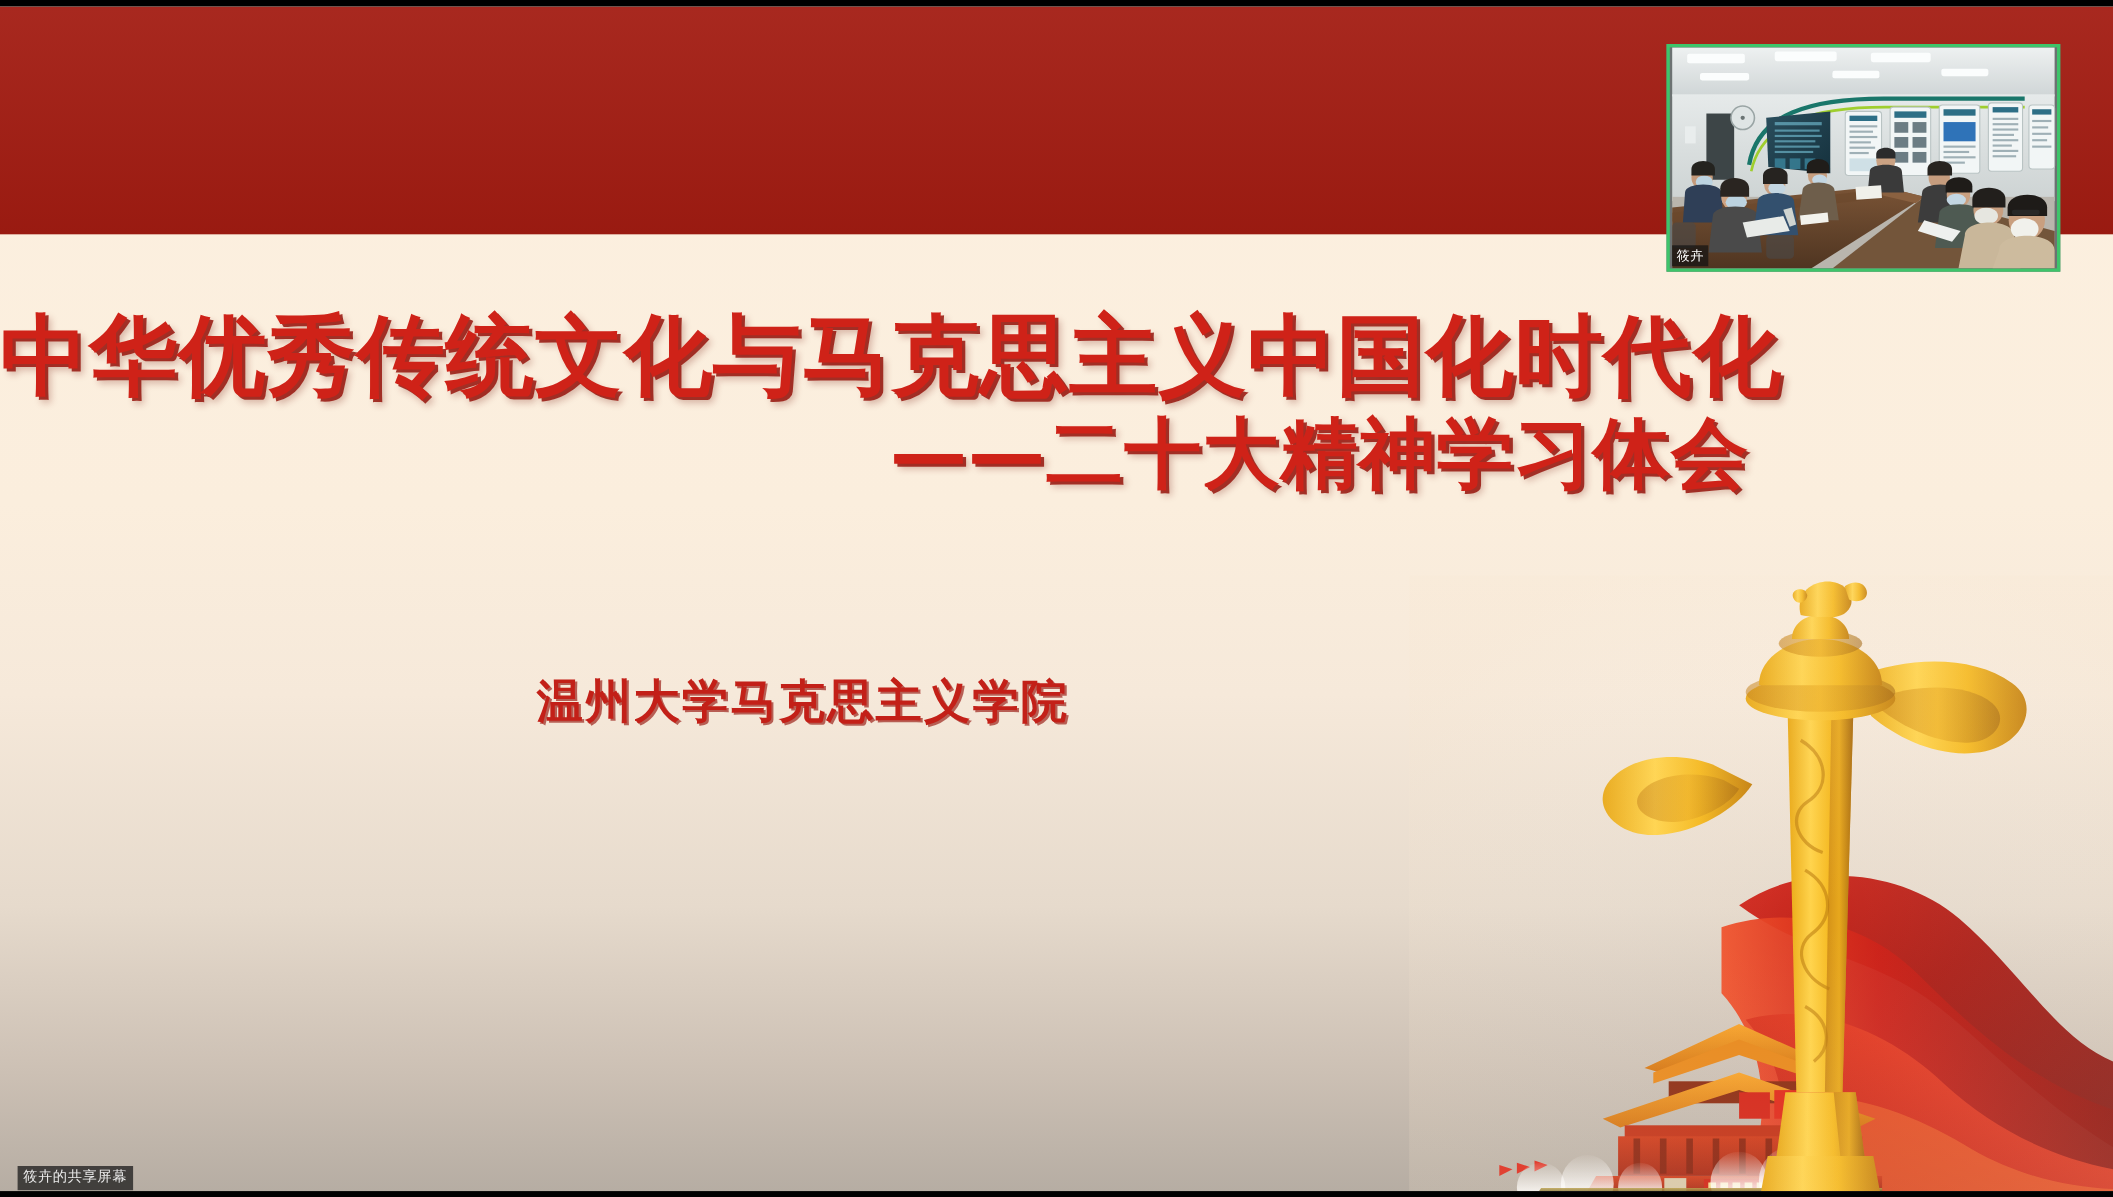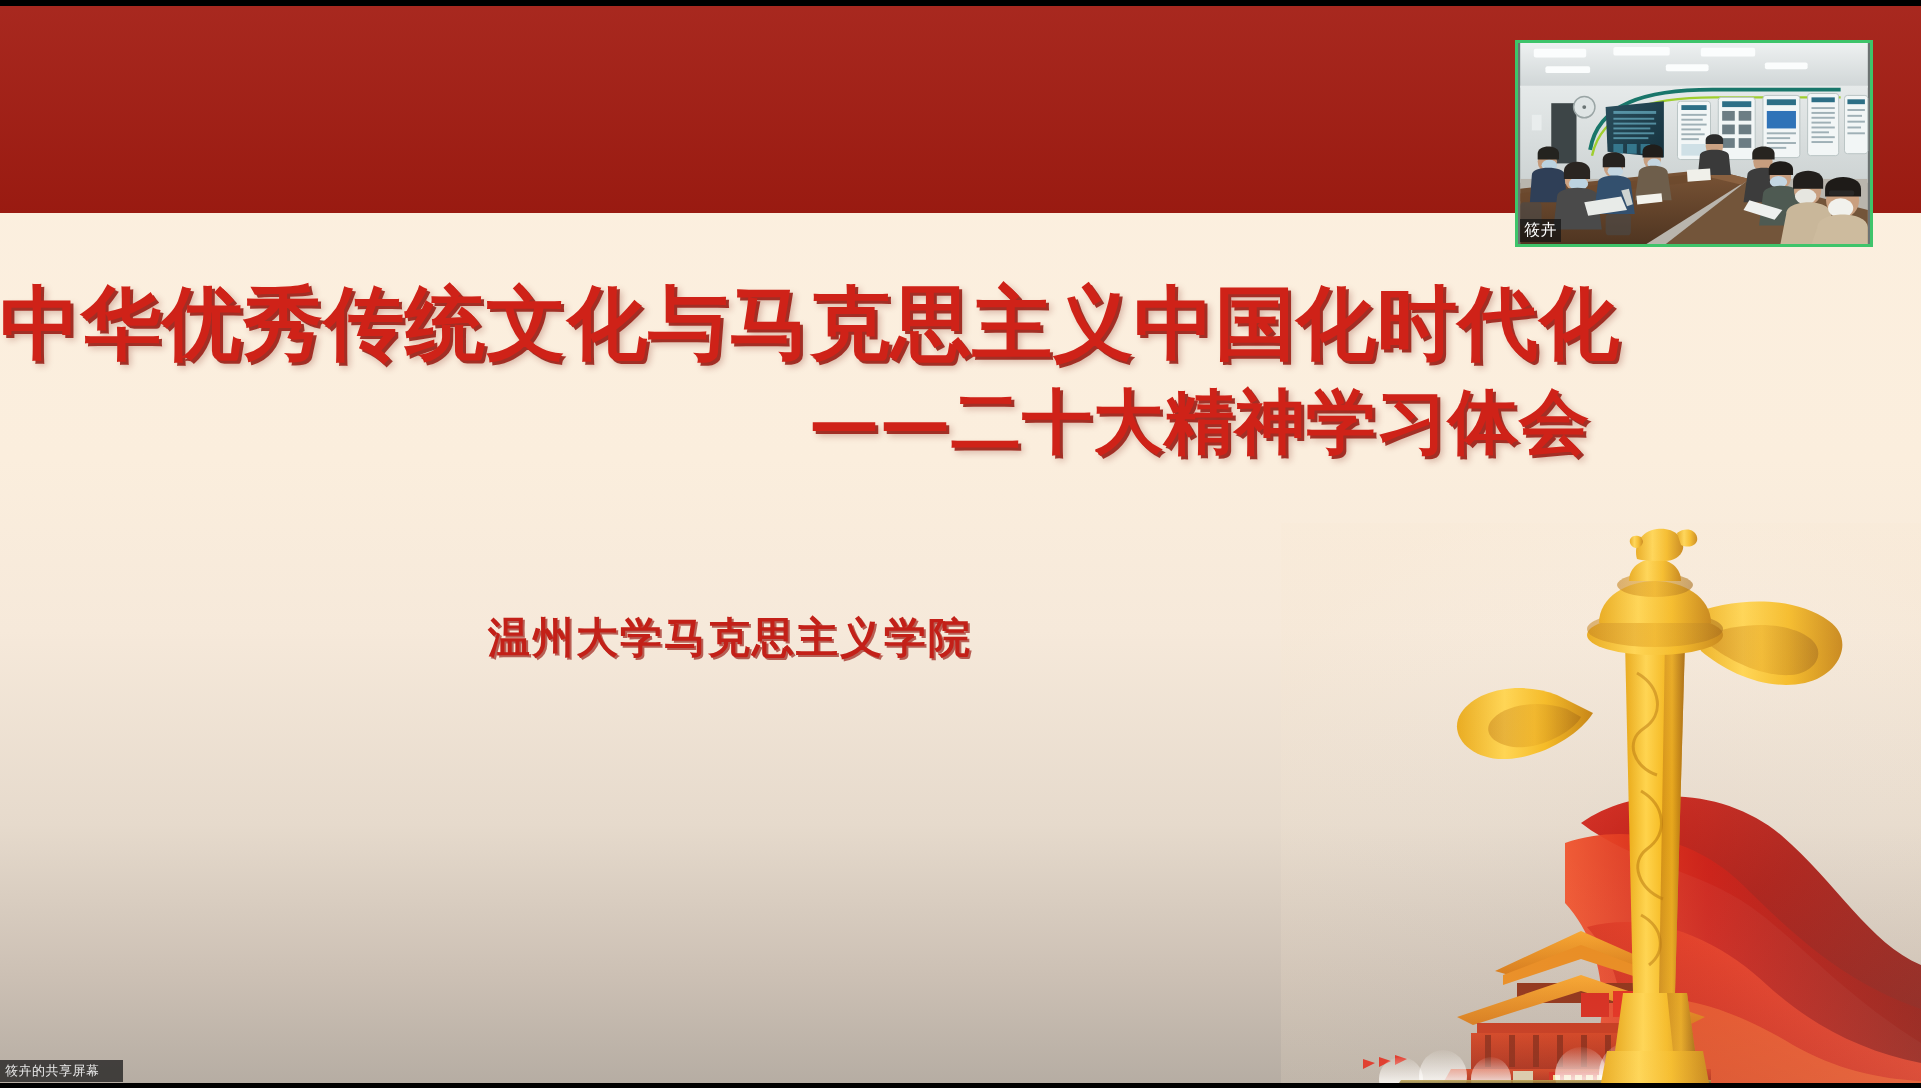--- a/index.html
+++ b/index.html
@@ -57,21 +57,21 @@
     font-weight:bold;
     letter-spacing:1px;
     line-height:1.06;
     color:#cf2218;
     text-shadow:
        3px 3px 0 rgba(150,20,12,.85),
        5px 5px 7px rgba(120,20,10,.28);
     white-space:nowrap;
   }
   .sub-title {
-    margin-top:18px;
+    margin-top:8px;
     font-size:70px;
     font-weight:bold;
     letter-spacing:1px;
     line-height:1.08;
     color:#cf2218;
     text-shadow:
        3px 3px 0 rgba(150,20,12,.85),
        5px 5px 7px rgba(120,20,10,.28);
     white-space:nowrap;
     padding-left:34px;
@@ -118,36 +118,36 @@
     background:#6c7272;
     overflow:hidden;
   }
   #video-thumb .vfeed { position:absolute; inset:0; }
   #video-thumb .vfeed svg { display:block; width:100%; height:100%; }
   .video-name {
     position:absolute;
     left:2px; bottom:2px;
     background:rgba(20,20,20,.72);
     color:#fff;
-    font-size:16px;
+    font-size:12px;
     line-height:1;
     padding:3px 4px 4px 4px;
     letter-spacing:.5px;
     z-index:5;
   }
 
   
   #share-label {
     position:absolute;
-    left:0; bottom:6px;
+    left:16px; bottom:6px;
     background:rgba(25,25,25,.75);
     color:#e9e9e9;
     font-size:13px;
     line-height:1;
-    padding:4px 23px 5px 5px;
+    padding:4px 5px 5px 5px;
     letter-spacing:.5px;
     z-index:20;
   }
 
   
   .letterbox { position:absolute; left:0; width:1921px; background:#000; }
   #lb-top { top:0; height:6px; }
   #lb-bottom { bottom:0; height:5px; }
 </style>
 </head>

